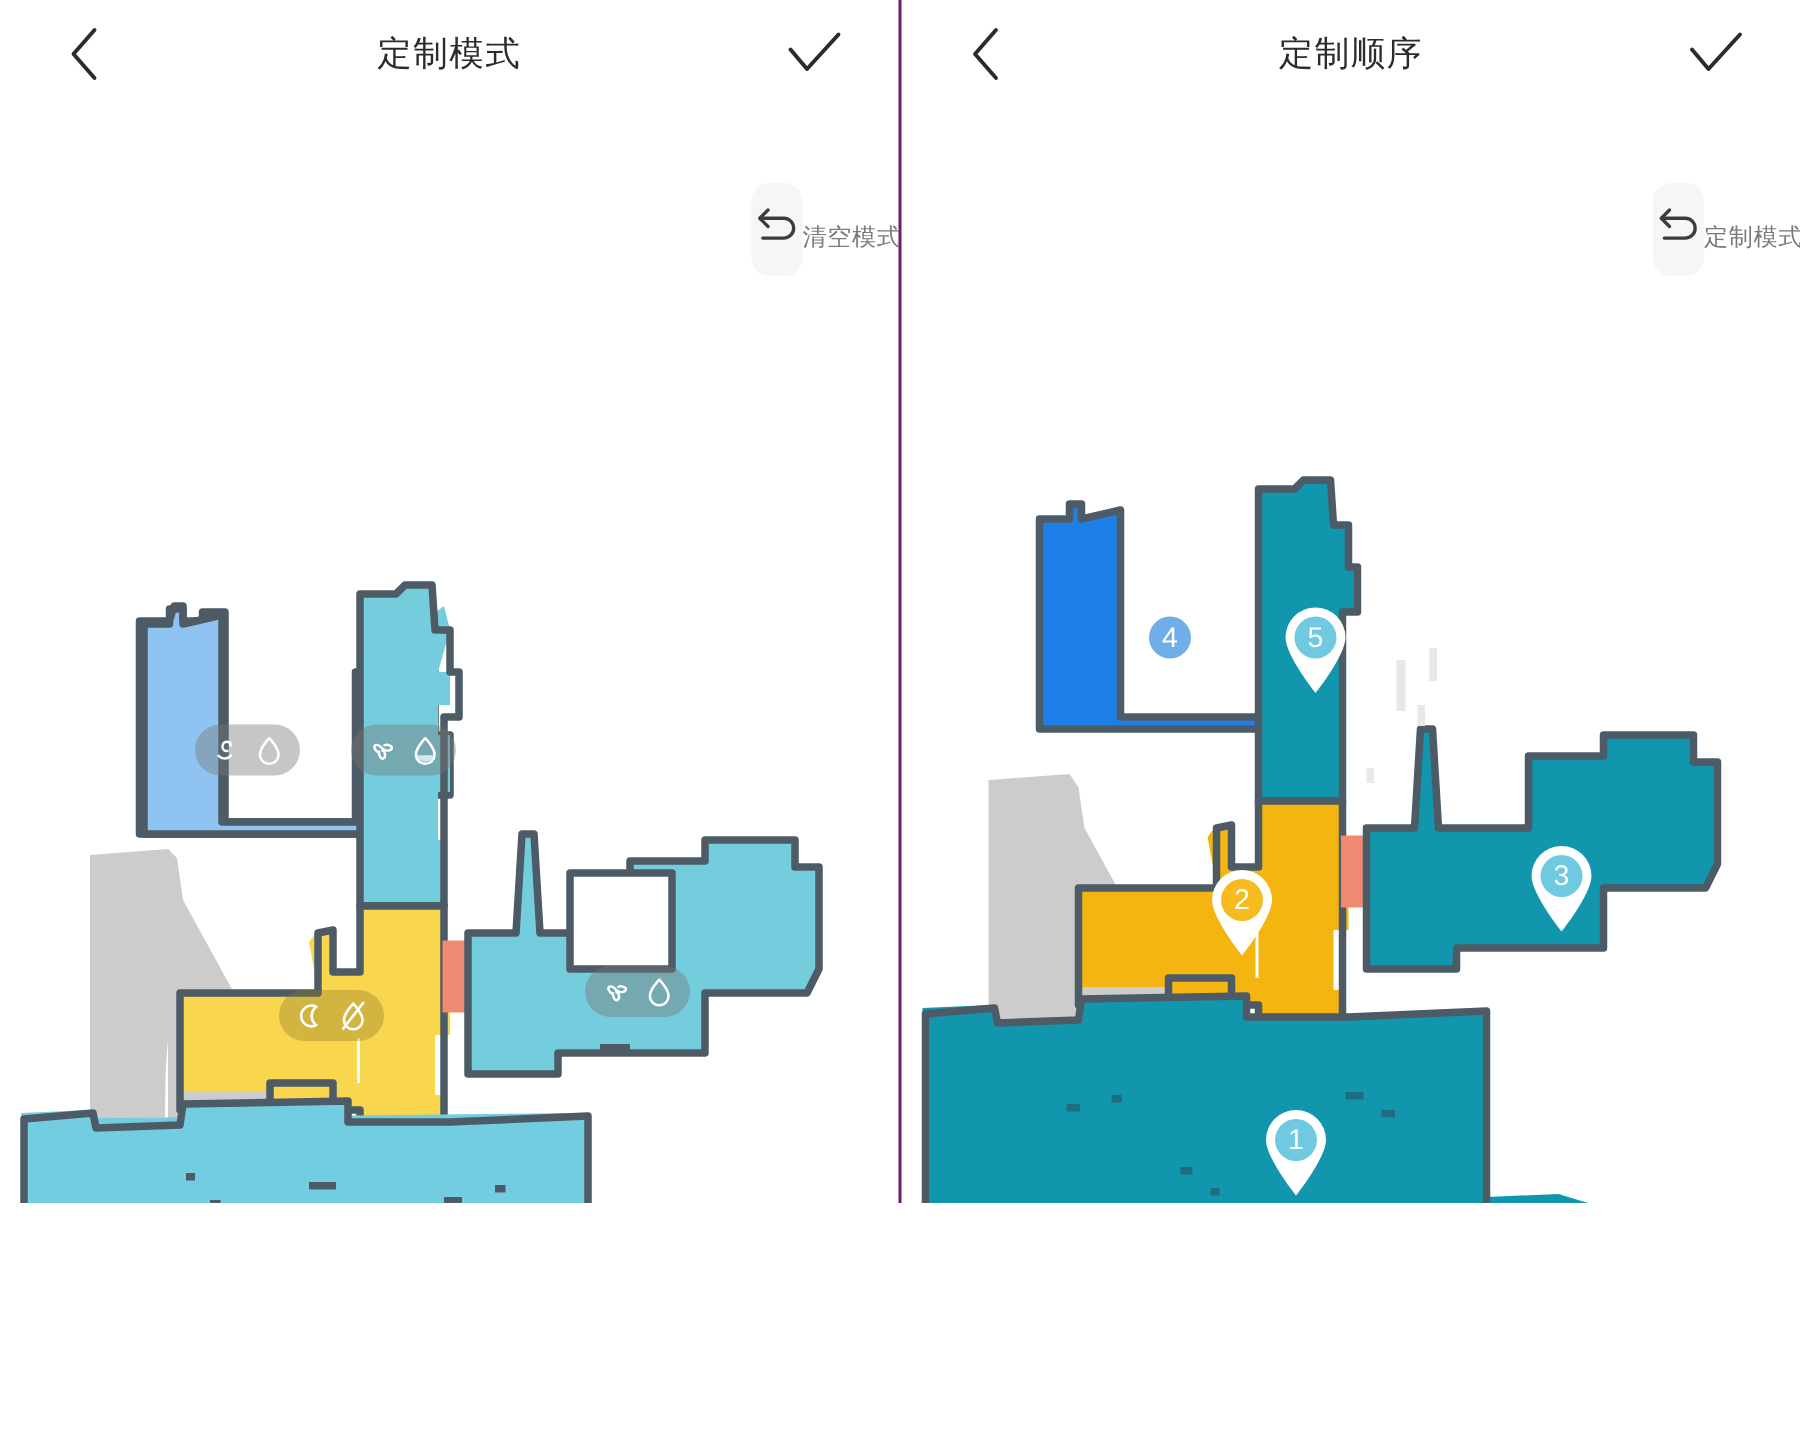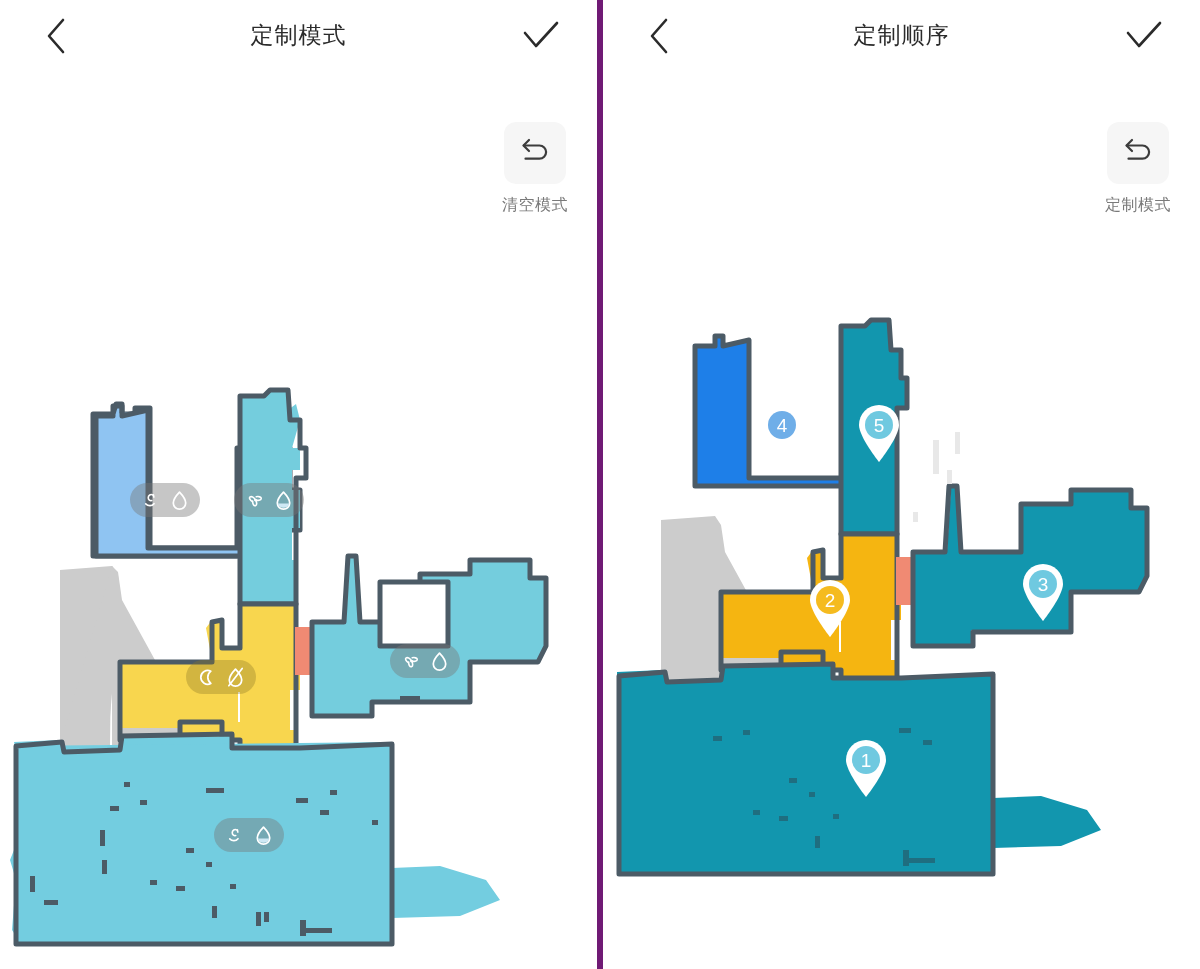--- a/index.html
+++ b/index.html
@@ -2,42 +2,42 @@
 <html><head>
 <meta charset="utf-8">
 <style>
   html,body{margin:0;padding:0;background:#ffffff;}
   body{
     width:1200px;height:969px;overflow:hidden;
     font-family:"Liberation Sans","DejaVu Sans",sans-serif;
     -webkit-font-smoothing:antialiased;
   }
   .screen{position:relative;width:1200px;height:969px;display:flex;background:#fff;}
-  .panel{position:relative;width:600px;height:969px;background:#fff;overflow:hidden;}
-  .panel.right{border-left:6px solid #701a75;}
+  .panel{position:relative;width:600px;height:802px;background:#fff;overflow:hidden;}
+  .panel.right{border-left:2px solid #701a75;}
 
   
   .appbar{position:relative;height:78px;}
   .back-btn{
     position:absolute;left:32px;top:14px;width:48px;height:48px;
     display:flex;align-items:center;justify-content:center;cursor:pointer;
   }
   .confirm-btn{
     position:absolute;right:32px;top:14px;width:48px;height:48px;
     display:flex;align-items:center;justify-content:center;cursor:pointer;
   }
   .appbar-title{
     position:absolute;left:0;right:0;top:20px;text-align:center;
     font-size:23px;color:#2b2b2b;letter-spacing:1px;font-weight:400;
   }
 
   
   .clear-wrap{
     position:absolute;right:26px;top:122px;width:72px;
-    display:flex;flex-direction:column;align-items:center;
+    display:flex;flex-direction:row;align-items:center;
   }
   .undo-btn{
     width:62px;height:62px;border-radius:12px;background:#f6f6f6;
     display:flex;align-items:center;justify-content:center;cursor:pointer;
   }
   .clear-label{
     margin-top:11px;font-size:16px;color:#7a7a7a;white-space:nowrap;letter-spacing:.5px;
   }
 
   

